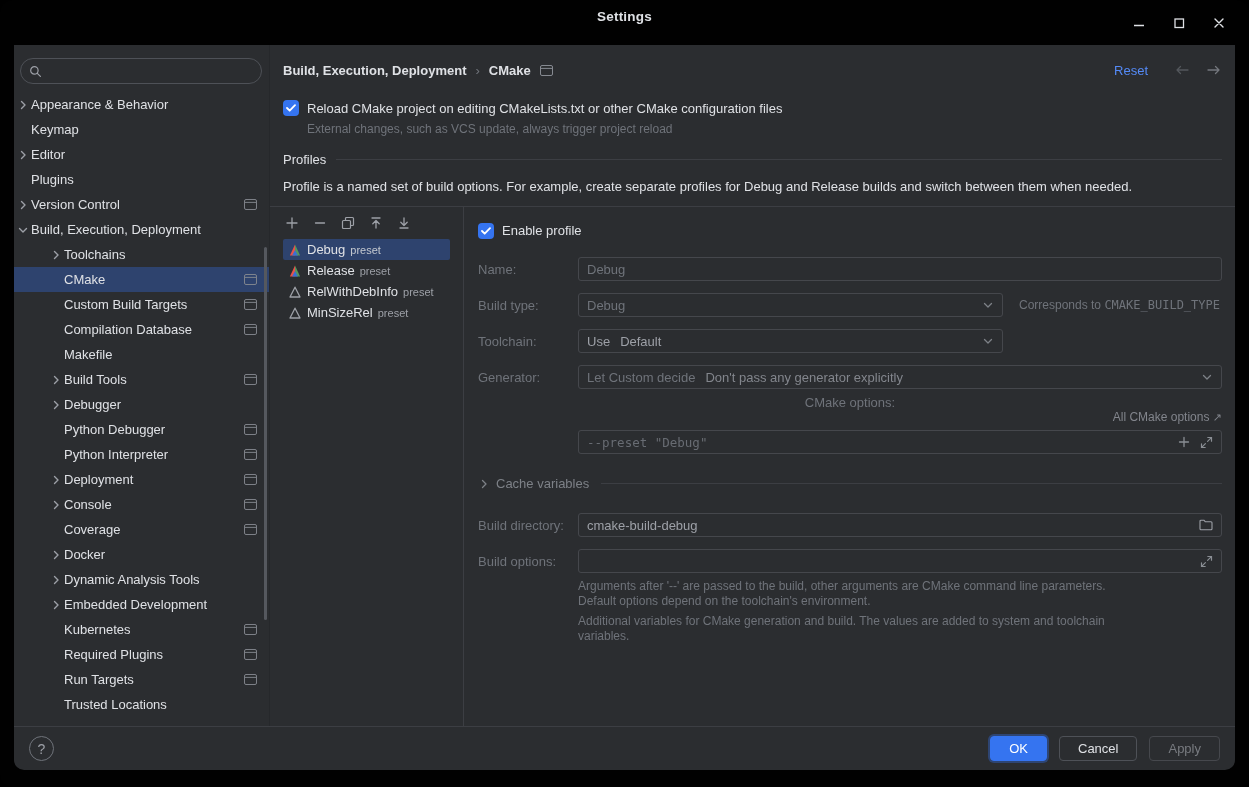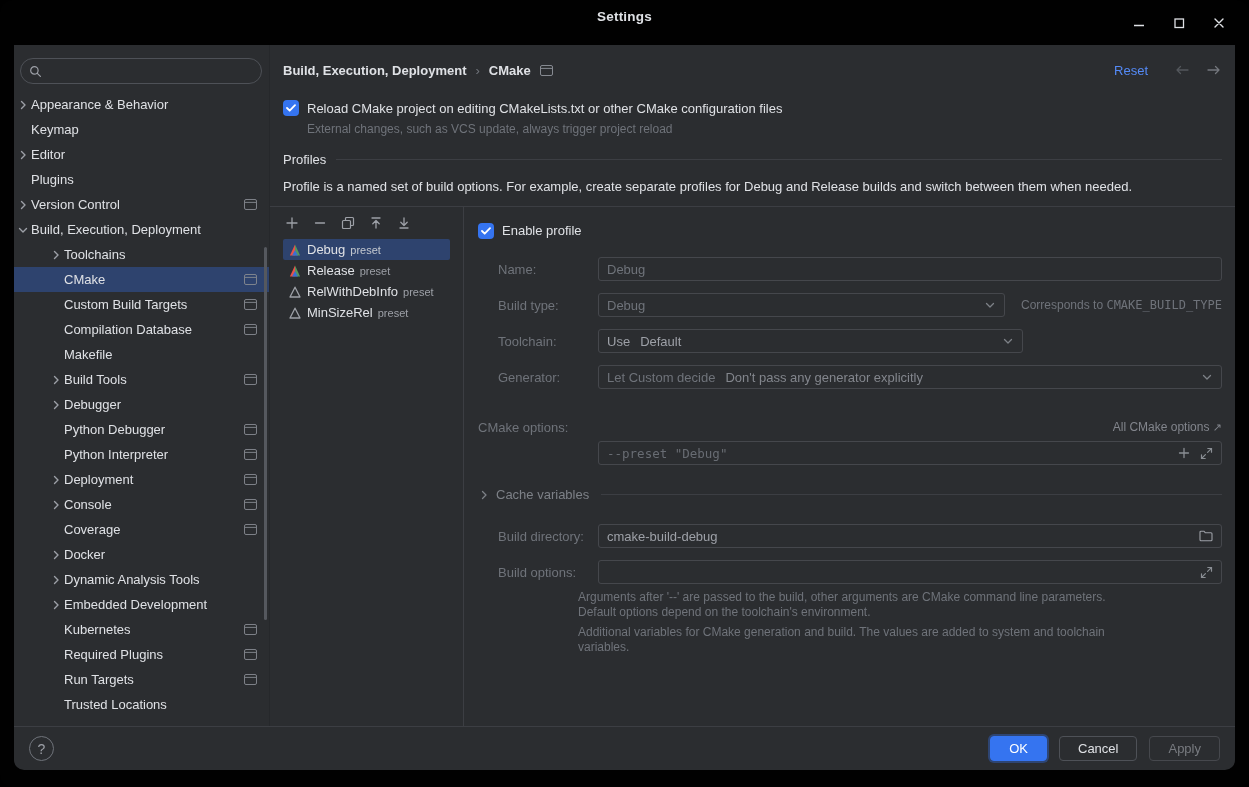--- a/index.html
+++ b/index.html
@@ -57,33 +57,33 @@
   .profile-row { height:21px; margin:0 13px; display:flex; align-items:center; padding-left:6px; font-size:13px; color:#dfe1e5; border-radius:2px; cursor:default; white-space:nowrap; }
   .profile-row.selected { background:#2e436e; }
   .p-icon { width:12px; height:12px; display:inline-flex; margin-right:6px; flex-shrink:0; }
   .p-suffix { font-size:11px; color:#9da0a7; margin-left:5px; }
   .profile-row.selected .p-suffix { color:#c4c9d0; }
 
   
   .profile-form { flex:1; padding:0 13px 0 14px; min-width:0; }
   .enable-row { margin-top:16px; display:flex; align-items:flex-start; gap:8px; }
   .enable-row .lbl { font-size:13px; color:#dfe1e5; }
-  .f-row { display:flex; align-items:center; margin-top:12px;margin-left:20px; }
+  .f-row { display:flex; align-items:center; margin-top:12px; }
   .f-row.first { margin-top:18px; }
   .f-label { width:100px; flex-shrink:0; font-size:13px; color:#6f737a; }
   .field { height:24px; border:1px solid #45474c; border-radius:3px; background:transparent; display:flex; align-items:center; padding:0 8px; font-size:13px; color:#9da0a7; }
   .field.full { width:644px; }
   .field.half { width:425px; }
   input.field { color:#6f737a; font-family:"Liberation Sans",sans-serif; outline:none; }
   .combo-caret { margin-left:auto; display:inline-flex; }
   .combo-text.dim { color:#6f737a; }
   .gen-note { color:#83868d; margin-left:10px; }
   .type-hint { margin-left:16px; font-size:12px; color:#6f737a; white-space:nowrap; }
   .type-hint code { font-family:"DejaVu Sans Mono","Liberation Mono",monospace; font-size:12px; color:#6f737a; }
-  .opts-head { display:flex; align-items:flex-start; margin-top:31px; }
+  .opts-head { display:flex; align-items:center; margin-top:6px;flex-direction:column; }
   .opts-link { margin-left:auto; font-size:12px; color:#82858c; cursor:default; }
   .opts-link .arr { font-size:11px; }
   .mono-text { font-family:"DejaVu Sans Mono","Liberation Mono",monospace; font-size:12.5px; color:#686c73; }
   .field-icons { margin-left:auto; display:flex; align-items:center; gap:10px; }
   .fld-icon { display:inline-flex; cursor:default; }
   .cache-row { display:flex; align-items:center; margin-top:22px; }
   .cache-chev { display:inline-flex; margin-right:6px; }
   .cache-label { font-size:13px; color:#7d8187; }
   .cache-row .rule { margin-left:12px; }
   .sub-hint { margin:6px 0 0 100px; white-space:pre-line; line-height:1.22; }

